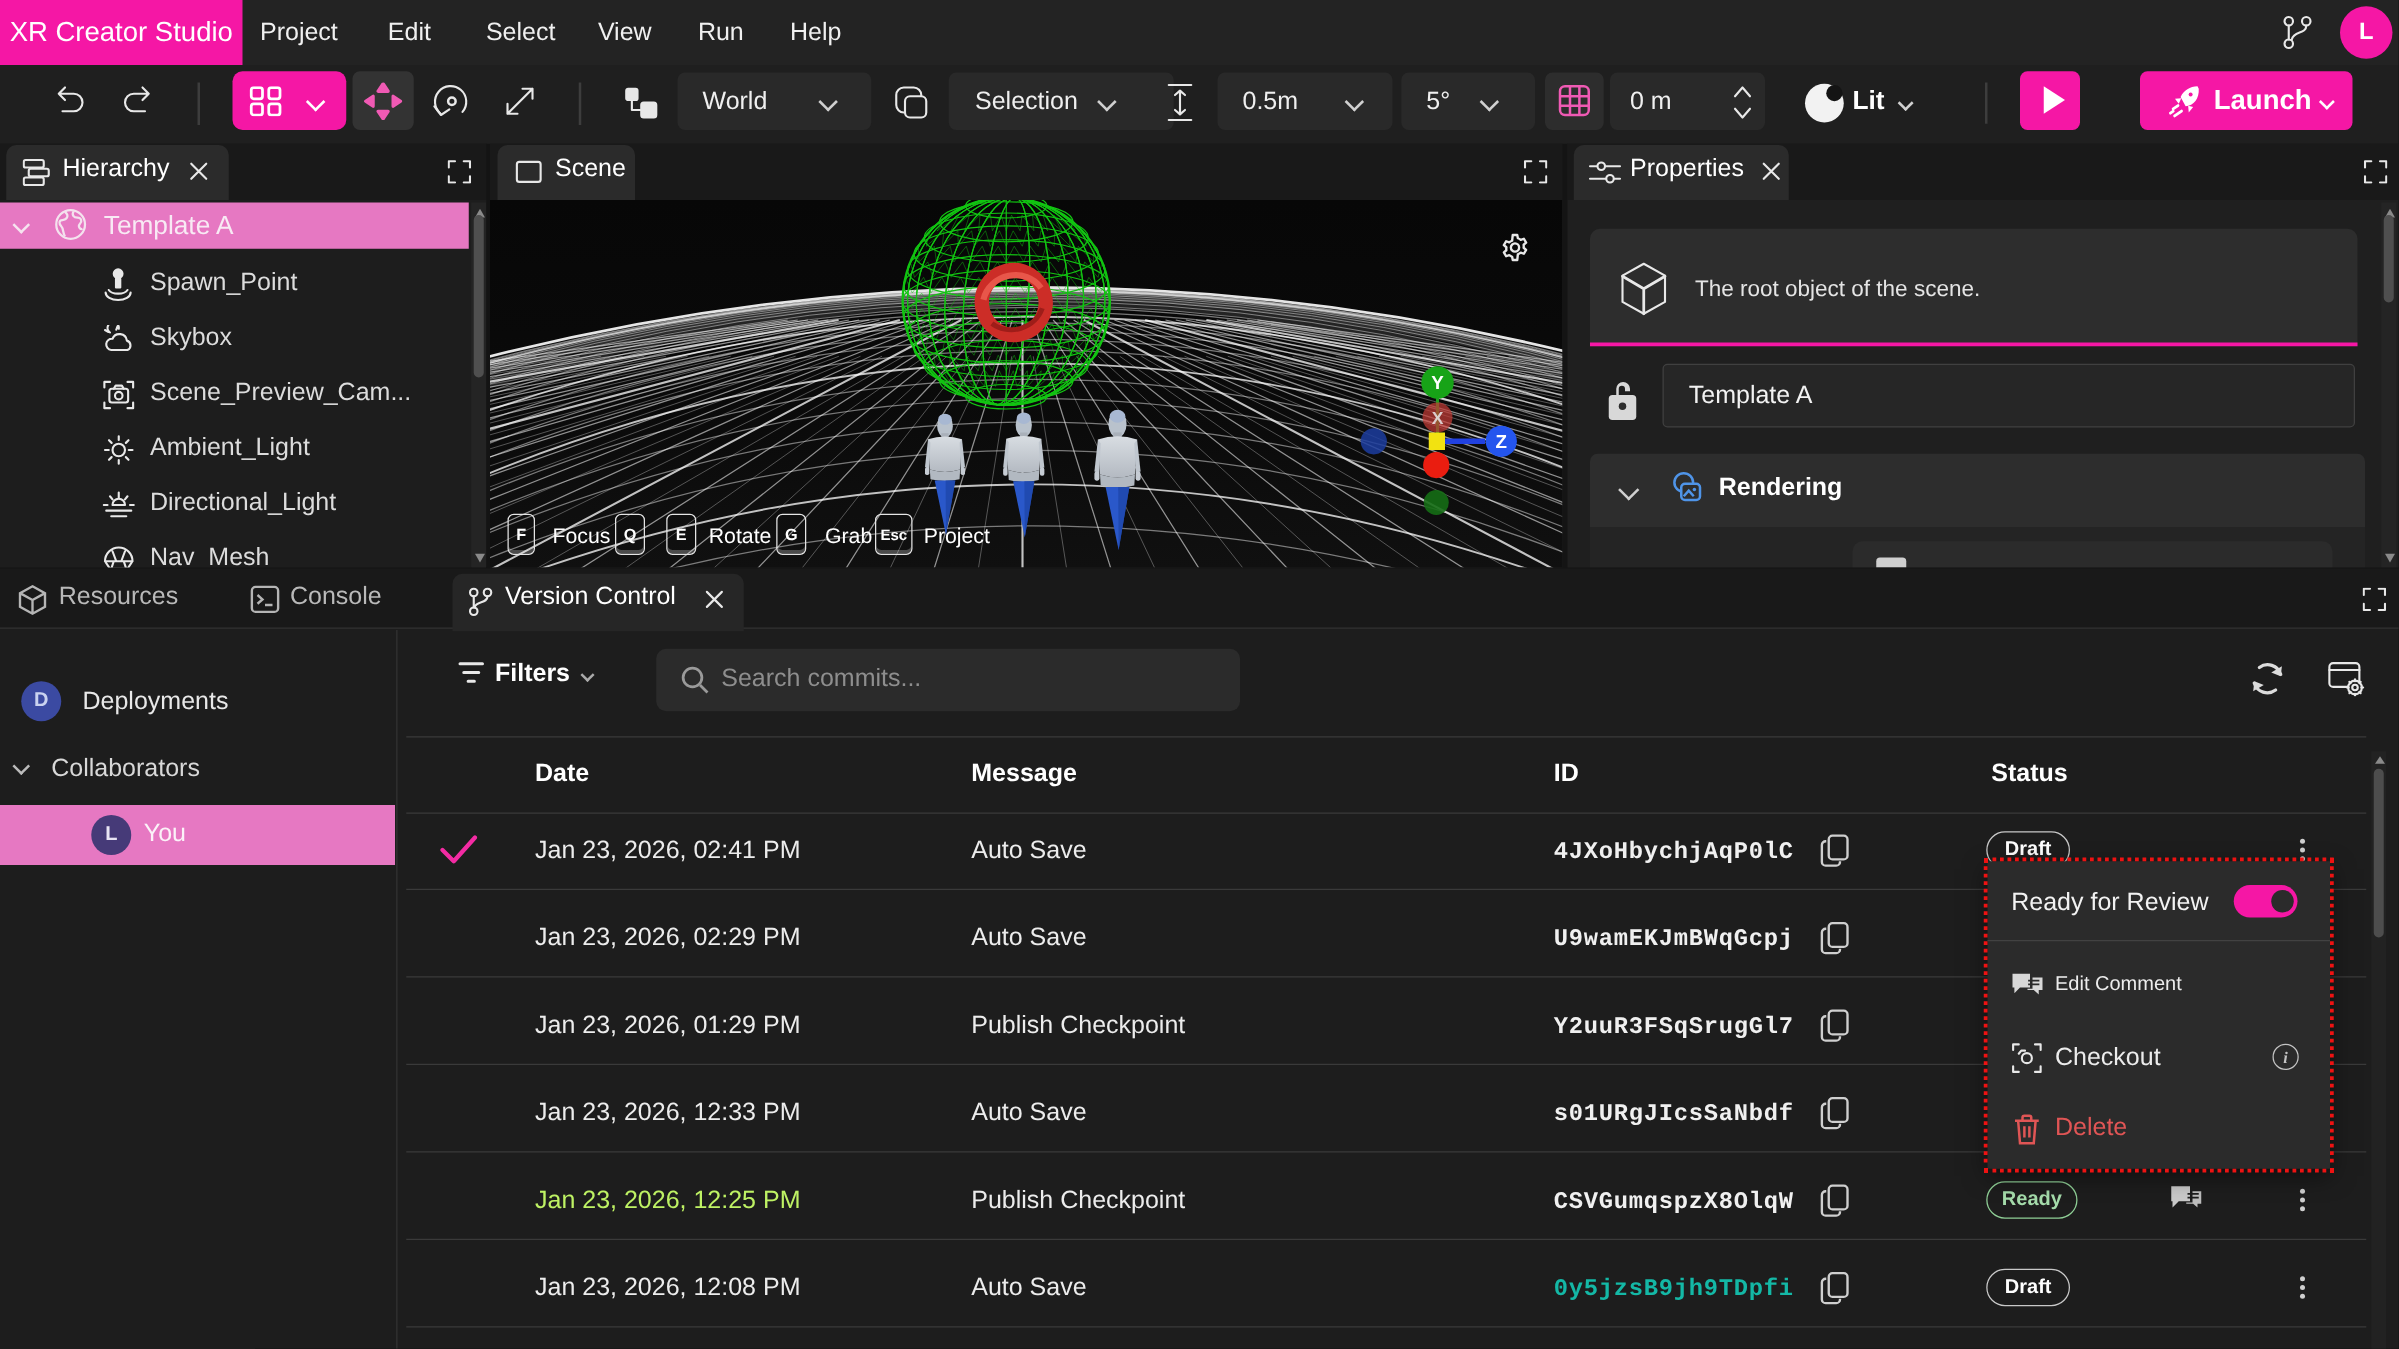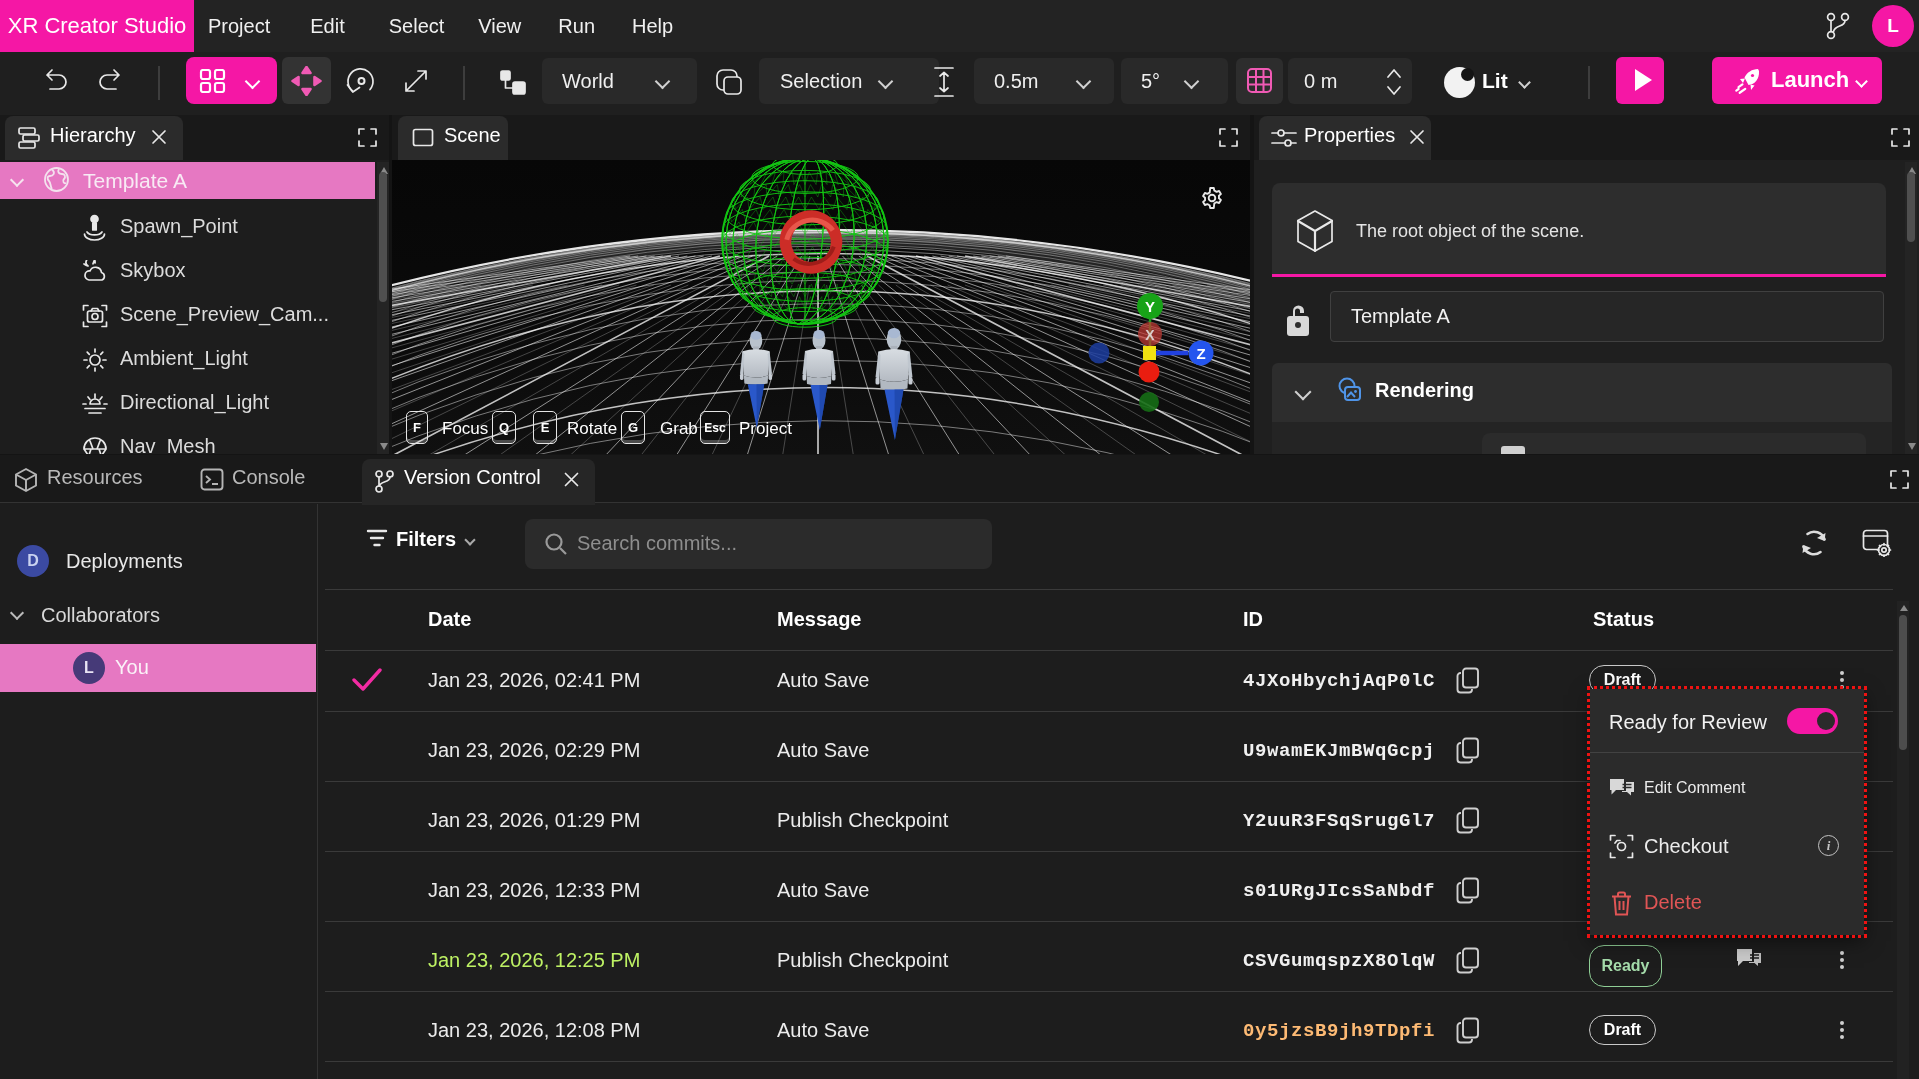--- a/index.html
+++ b/index.html
@@ -576,33 +576,33 @@
 <div class="abs" style="left:325px;top:466px;width:1568px;height:1px;background:#3a3a3a"></div>
 <div class="abs" style="left:428px;top:494px;color:#bef264;font-size:20px">Jan 23, 2026, 12:25 PM</div>
 <div class="abs" style="left:777px;top:494px;color:#ececec;font-size:20px">Publish Checkpoint</div>
 <div class="abs" style="left:1243px;top:495px;color:#f0f0f0;font-size:19px;font-family:'Liberation Mono',monospace;font-weight:bold;letter-spacing:0.6px">CSVGumqspzX8OlqW</div>
 <svg class="abs" style="left:1456px;top:492px" width="24" height="27" viewBox="0 0 24 27">
       <g stroke="#cfcfcf" stroke-width="1.9" fill="none">
         <rect x="7" y="1.5" width="15" height="19" rx="3"></rect>
         <path d="M5 6 H4.5 A3 3 0 0 0 1.5 9 V22.5 A3 3 0 0 0 4.5 25.5 H13 A3 3 0 0 0 16 22.5 V22"></path>
       </g>
     </svg>
-<div class="pill" style="left:1589px;top:490px;width:73px;height:42px;border-color:#8fcf96;color:#a5dcab">Ready</div>
+<div class="pill" style="left:1589px;top:490px;width:73px;height:30px;border-color:#8fcf96;color:#a5dcab">Ready</div>
 <svg class="abs" style="left:1735px;top:492px" width="28" height="26" viewBox="0 0 28 26">
       <g fill="#c9c9c9">
         <path d="M2 2 H17 V14 H8 L3 19 V14 H2 Z"></path>
         <path d="M19 6 H26 V16 H23 V19 L19.5 16 H14 V15 H19 Z" fill="#bdbdbd"></path>
         <path d="M15 8 H24 M15 11 H24" stroke="#1d1d1d" stroke-width="1.4"></path>
       </g>
     </svg>
 <div class="dots" style="left:1840px;top:503px"></div>
 <div class="abs" style="left:325px;top:536px;width:1568px;height:1px;background:#3a3a3a"></div>
 <div class="abs" style="left:428px;top:564px;color:#ececec;font-size:20px">Jan 23, 2026, 12:08 PM</div>
 <div class="abs" style="left:777px;top:564px;color:#ececec;font-size:20px">Auto Save</div>
-<div class="abs" style="left:1243px;top:565px;color:#fdba74;font-size:19px;font-family:'Liberation Mono',monospace;font-weight:bold;letter-spacing:0.6px">0y5jzsB9jh9TDpfi</div>
+<div class="abs" style="left:1243px;top:565px;color:#14b8a6;font-size:19px;font-family:'Liberation Mono',monospace;font-weight:bold;letter-spacing:0.6px">0y5jzsB9jh9TDpfi</div>
 <svg class="abs" style="left:1456px;top:562px" width="24" height="27" viewBox="0 0 24 27">
       <g stroke="#cfcfcf" stroke-width="1.9" fill="none">
         <rect x="7" y="1.5" width="15" height="19" rx="3"></rect>
         <path d="M5 6 H4.5 A3 3 0 0 0 1.5 9 V22.5 A3 3 0 0 0 4.5 25.5 H13 A3 3 0 0 0 16 22.5 V22"></path>
       </g>
     </svg>
 <div class="pill" style="left:1589px;top:560px;width:67px;height:30px;border-color:#c8c8c8;color:#fff">Draft</div>
 <div class="dots" style="left:1840px;top:573px"></div>
 <div class="abs" style="left:325px;top:606px;width:1568px;height:1px;background:#3a3a3a"></div>
 

